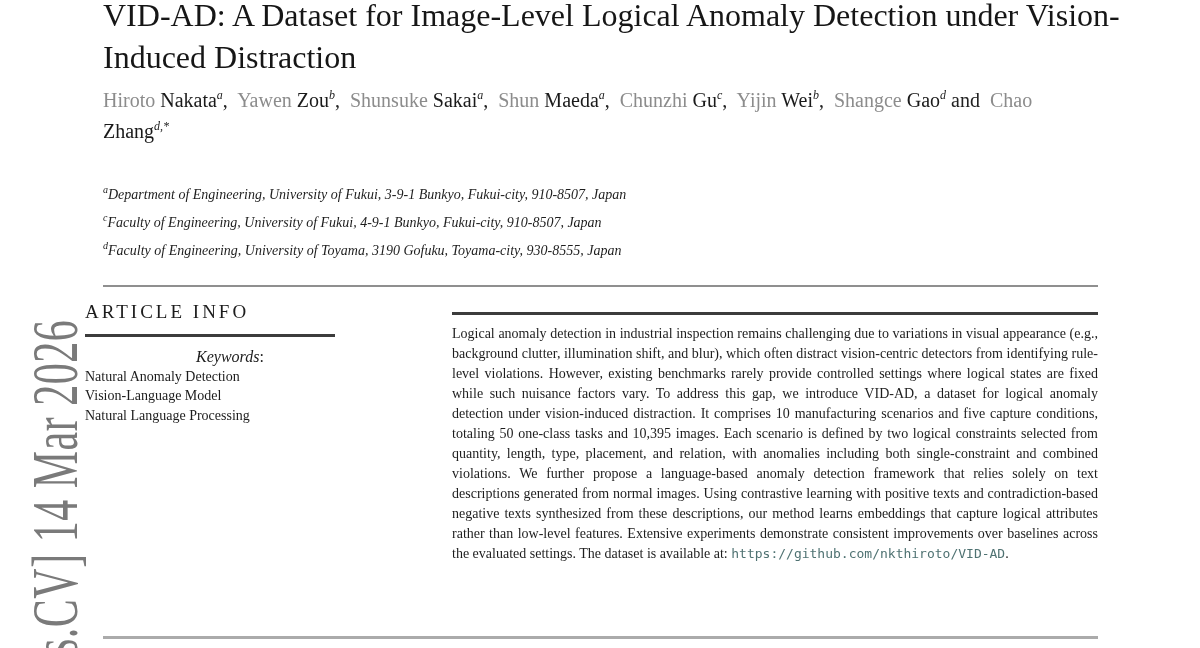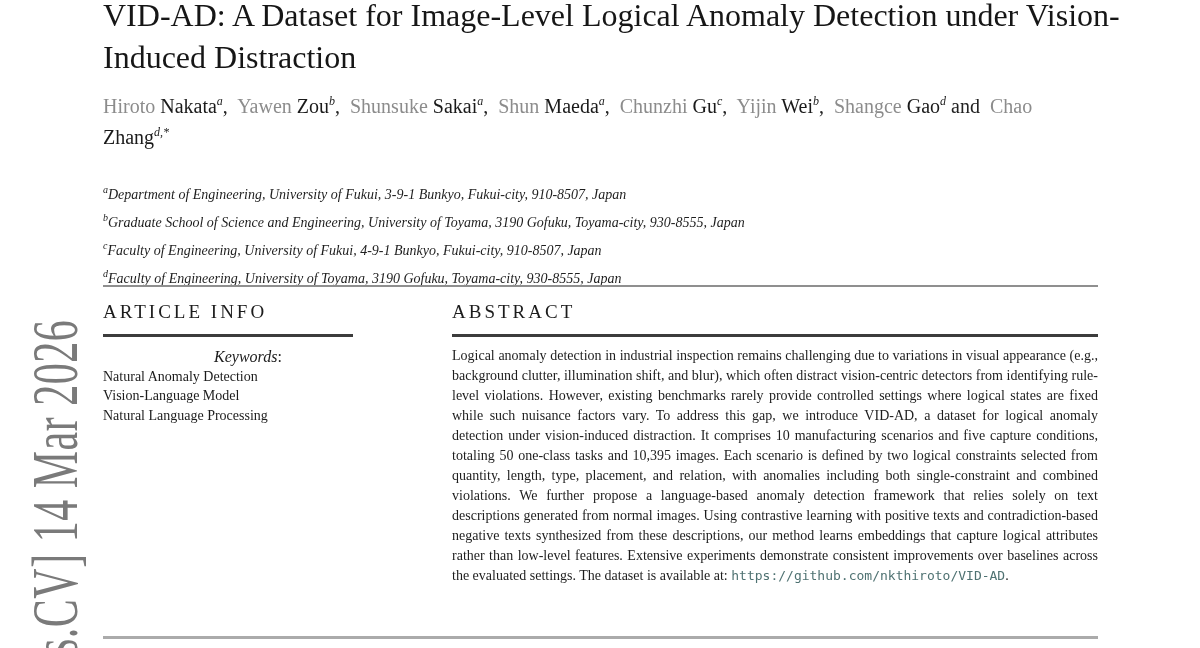--- a/index.html
+++ b/index.html
@@ -31,21 +31,21 @@
     width: 1020px;
     font-size: 32px;
     line-height: 42px;
     font-weight: 400;
     margin: 0;
     color: #161616;
   }
 
   .authors {
     position: absolute;
-    left: 103px; top: 88px;
+    left: 103px; top: 82px;
     width: 950px;
     font-size: 20px;
     line-height: 27px;
     color: #222222;
   }
   .author-first { color: #8c8c8c; }
   .author-last  { color: #1a1a1a; }
   .author-sup   { font-style: italic; font-size: 12px; }
 
   .affiliations {
@@ -61,21 +61,21 @@
 
   .rule-top {
     position: absolute;
     left: 103px; top: 285px;
     width: 995px; height: 2px;
     background: #8f8f8f;
   }
 
   .info-col {
     position: absolute;
-    left: 103px; top: 301px;
+    left: 85px; top: 301px;
     width: 290px;
   }
   .abstract-col {
     position: absolute;
     left: 452px; top: 301px;
     width: 646px;
   }
   .section-heading {
     font-size: 19px;
     line-height: 22px;
@@ -131,39 +131,37 @@
 <div class="page">
 
   <div class="arxiv-stamp">s.CV] 14 Mar 2026</div>
 
   <h1 class="paper-title">VID-AD: A Dataset for Image-Level Logical Anomaly Detection under Vision-Induced Distraction</h1>
 
   <div class="authors"><span class="author"><span class="author-first">Hiroto </span><span class="author-last">Nakata</span><sup class="author-sup">a</sup></span>,&nbsp; <span class="author"><span class="author-first">Yawen </span><span class="author-last">Zou</span><sup class="author-sup">b</sup></span>,&nbsp; <span class="author"><span class="author-first">Shunsuke </span><span class="author-last">Sakai</span><sup class="author-sup">a</sup></span>,&nbsp; <span class="author"><span class="author-first">Shun </span><span class="author-last">Maeda</span><sup class="author-sup">a</sup></span>,&nbsp; <span class="author"><span class="author-first">Chunzhi </span><span class="author-last">Gu</span><sup class="author-sup">c</sup></span>,&nbsp; <span class="author"><span class="author-first">Yijin </span><span class="author-last">Wei</span><sup class="author-sup">b</sup></span>,&nbsp; <span class="author"><span class="author-first">Shangce </span><span class="author-last">Gao</span><sup class="author-sup">d</sup></span> and&nbsp; <span class="author"><span class="author-first">Chao </span><span class="author-last">Zhang</span><sup class="author-sup">d,*</sup></span></div>
 
   <div class="affiliations">
       <div class="affiliation"><sup>a</sup><span>Department of Engineering, University of Fukui, 3-9-1 Bunkyo, Fukui-city, 910-8507, Japan</span></div>
-      <div class="affiliation"><sup>b</sup><span>Graduate School of Science and Engineering, University of Toyama, 3190 Gofuku, Toyama-city, 930-8555, Japan</span></div>
       <div class="affiliation"><sup>c</sup><span>Faculty of Engineering, University of Fukui, 4-9-1 Bunkyo, Fukui-city, 910-8507, Japan</span></div>
       <div class="affiliation"><sup>d</sup><span>Faculty of Engineering, University of Toyama, 3190 Gofuku, Toyama-city, 930-8555, Japan</span></div>
     </div>
 
   <div class="rule-top"></div>
 
   <div class="info-col">
     <div class="section-heading">ARTICLE INFO</div>
     <div class="heading-rule"></div>
     <div class="keywords-label"><span>Keywords</span><span class="colon">:</span></div>
     <div class="keywords-list">
         <div class="keyword-item">Natural Anomaly Detection</div>
         <div class="keyword-item">Vision-Language Model</div>
         <div class="keyword-item">Natural Language Processing</div>
       </div>
   </div>
 
   <div class="abstract-col">
-    <div class="section-heading">ABSTRACT</div>
     <div class="heading-rule"></div>
     <p class="abstract-text"><span>Logical anomaly detection in industrial inspection remains challenging due to variations in visual appearance (e.g., background clutter, illumination shift, and blur), which often distract vision-centric detectors from identifying rule-level violations. However, existing benchmarks rarely provide controlled settings where logical states are fixed while such nuisance factors vary. To address this gap, we introduce VID-AD, a dataset for logical anomaly detection under vision-induced distraction. It comprises 10 manufacturing scenarios and five capture conditions, totaling 50 one-class tasks and 10,395 images. Each scenario is defined by two logical constraints selected from quantity, length, type, placement, and relation, with anomalies including both single-constraint and combined violations. We further propose a language-based anomaly detection framework that relies solely on text descriptions generated from normal images. Using contrastive learning with positive texts and contradiction-based negative texts synthesized from these descriptions, our method learns embeddings that capture logical attributes rather than low-level features. Extensive experiments demonstrate consistent improvements over baselines across the evaluated settings. The dataset is available at: </span><a href="#" class="dataset-link">https://github.com/nkthiroto/VID-AD</a><span>.</span></p>
   </div>
 
   <div class="rule-bottom"></div>
 
 </div>
 
 </body></html>

